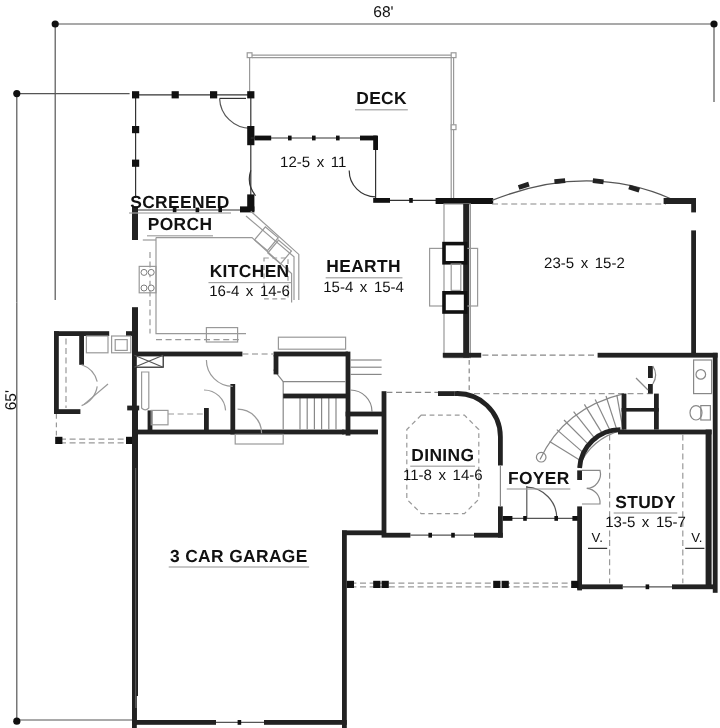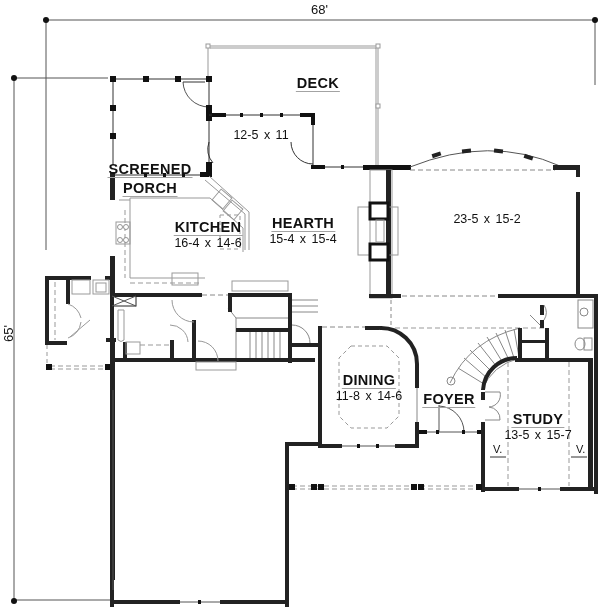--- a/index.html
+++ b/index.html
@@ -353,16 +353,17 @@
 <div class="lbl" style="left:449px; top:390px;">
   <span class="rname">FOYER</span>
 </div>
 
 <div class="lbl" style="left:538px; top:410px;">
   <span class="rname">STUDY</span>
   <span class="rdim">13-5 x 15-7</span>
 </div>
 
 <div class="lbl" style="left:199px; top:455px;">
+  <span class="rname">3 CAR GARAGE</span>
 </div>
 
 <div class="vtxt" style="left:493px; top:443px;">V.</div>
 <div class="vtxt" style="left:576px; top:443px;">V.</div>
 
 </body></html>

